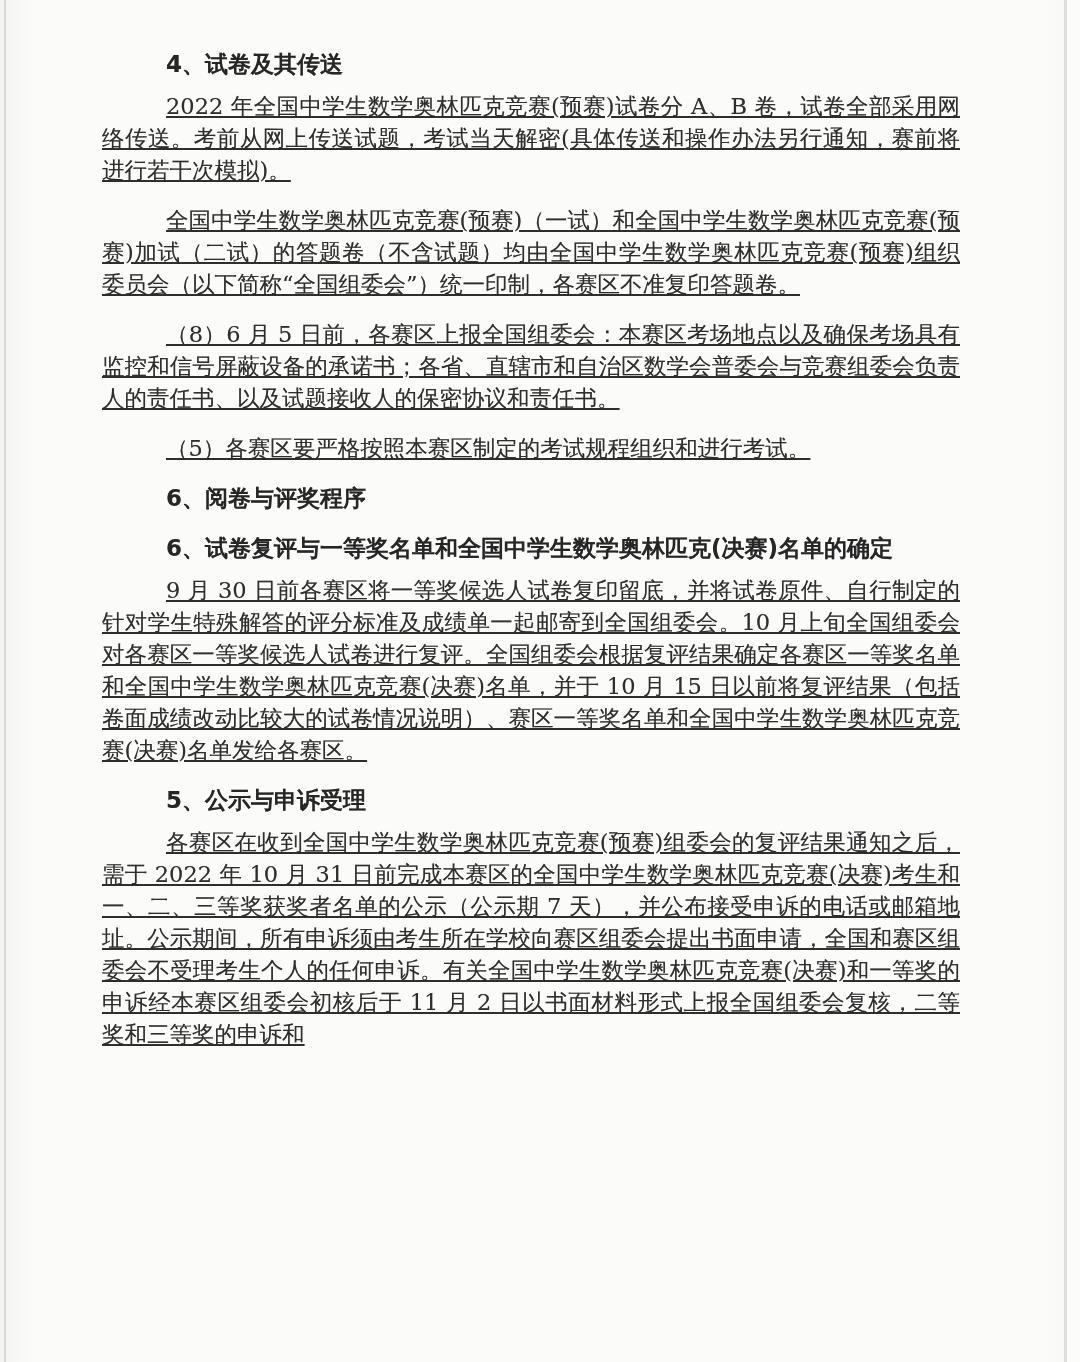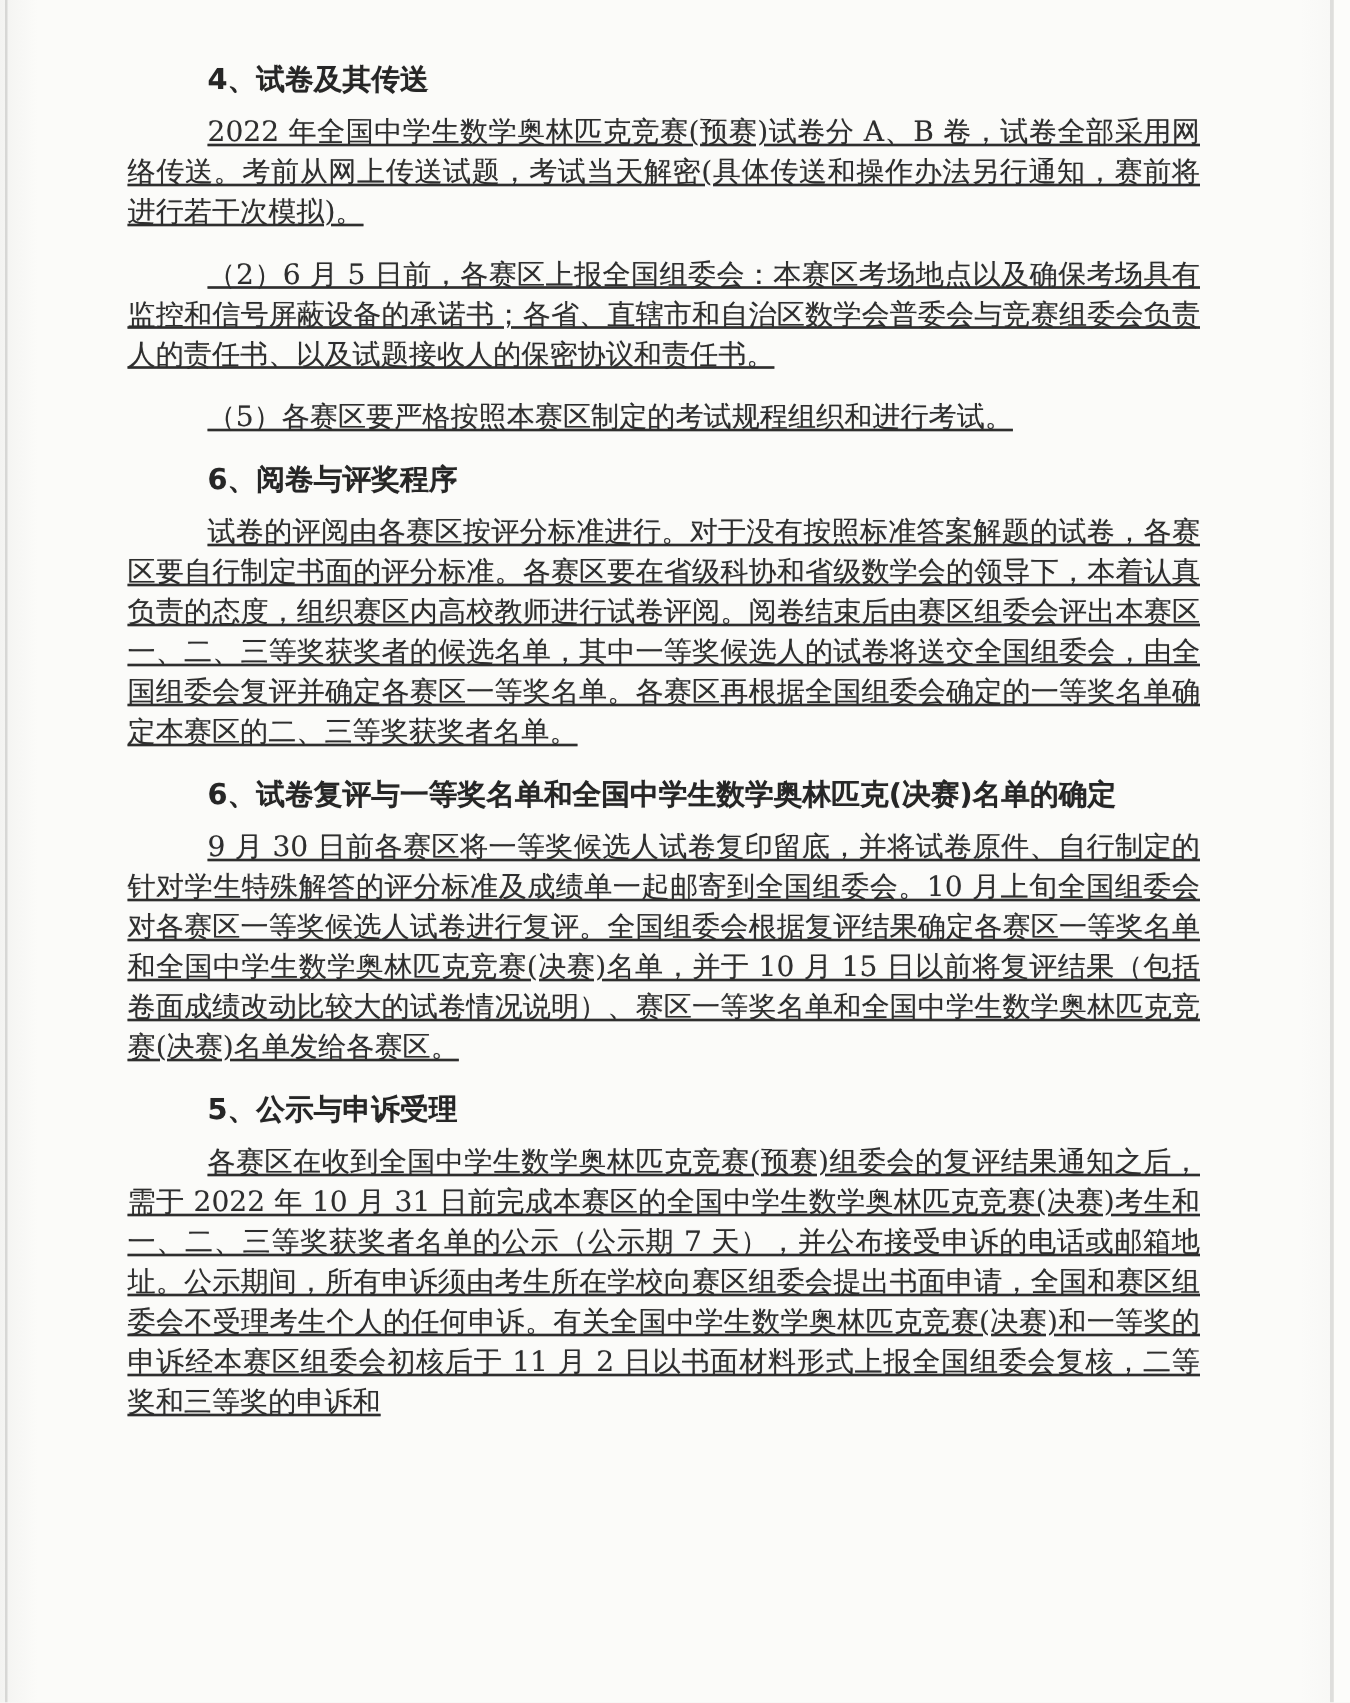--- a/index.html
+++ b/index.html
@@ -71,26 +71,26 @@
 
 <div class="page">
   <div class="edge-line-left"></div>
   <div class="edge-margin-right"></div>
   <div class="edge-line-right"></div>
 
   <div class="content">
 
     <div class="sec-heading">4、试卷及其传送</div>
     <p class="para">2022 年全国中学生数学奥林匹克竞赛(预赛)试卷分 A、B 卷，试卷全部采用网络传送。考前从网上传送试题，考试当天解密(具体传送和操作办法另行通知，赛前将进行若干次模拟)。</p>
+    <p class="para">全国中学生数学奥林匹克竞赛(预赛)（一试）和全国中学生数学奥林匹克竞赛(预赛)加试（二试）的答题卷（不含试题）均由全国中学生数学奥林匹克竞赛(预赛)组织委员会（以下简称“全国组委会”）统一印制，各赛区不准复印答题卷。</p>
 
-    <p class="para">（2）6 月 5 日前，各赛区上报全国组委会：本赛区考场地点以及确保考场具有监控和信号屏蔽设备的承诺书；各省、直辖市和自治区数学会普委会与竞赛组委会负责人的责任书、以及试题接收人的保密协议和责任书。</p>
+    <p class="para">（8）6 月 5 日前，各赛区上报全国组委会：本赛区考场地点以及确保考场具有监控和信号屏蔽设备的承诺书；各省、直辖市和自治区数学会普委会与竞赛组委会负责人的责任书、以及试题接收人的保密协议和责任书。</p>
     <p class="para">（5）各赛区要严格按照本赛区制定的考试规程组织和进行考试。</p>
 
     <div class="sec-heading">6、阅卷与评奖程序</div>
-    <p class="para">试卷的评阅由各赛区按评分标准进行。对于没有按照标准答案解题的试卷，各赛区要自行制定书面的评分标准。各赛区要在省级科协和省级数学会的领导下，本着认真负责的态度，组织赛区内高校教师进行试卷评阅。阅卷结束后由赛区组委会评出本赛区一、二、三等奖获奖者的候选名单，其中一等奖候选人的试卷将送交全国组委会，由全国组委会复评并确定各赛区一等奖名单。各赛区再根据全国组委会确定的一等奖名单确定本赛区的二、三等奖获奖者名单。</p>
 
     <div class="sec-heading">6、试卷复评与一等奖名单和全国中学生数学奥林匹克(决赛)名单的确定</div>
     <p class="para">9 月 30 日前各赛区将一等奖候选人试卷复印留底，并将试卷原件、自行制定的针对学生特殊解答的评分标准及成绩单一起邮寄到全国组委会。10 月上旬全国组委会对各赛区一等奖候选人试卷进行复评。全国组委会根据复评结果确定各赛区一等奖名单和全国中学生数学奥林匹克竞赛(决赛)名单，并于 10 月 15 日以前将复评结果（包括卷面成绩改动比较大的试卷情况说明）、赛区一等奖名单和全国中学生数学奥林匹克竞赛(决赛)名单发给各赛区。</p>
 
     <div class="sec-heading">5、公示与申诉受理</div>
     <p class="para">各赛区在收到全国中学生数学奥林匹克竞赛(预赛)组委会的复评结果通知之后，需于 2022 年 10 月 31 日前完成本赛区的全国中学生数学奥林匹克竞赛(决赛)考生和一、二、三等奖获奖者名单的公示（公示期 7 天），并公布接受申诉的电话或邮箱地址。公示期间，所有申诉须由考生所在学校向赛区组委会提出书面申请，全国和赛区组委会不受理考生个人的任何申诉。有关全国中学生数学奥林匹克竞赛(决赛)和一等奖的申诉经本赛区组委会初核后于 11 月 2 日以书面材料形式上报全国组委会复核，二等奖和三等奖的申诉和</p>
 
   </div>
 </div>
 

